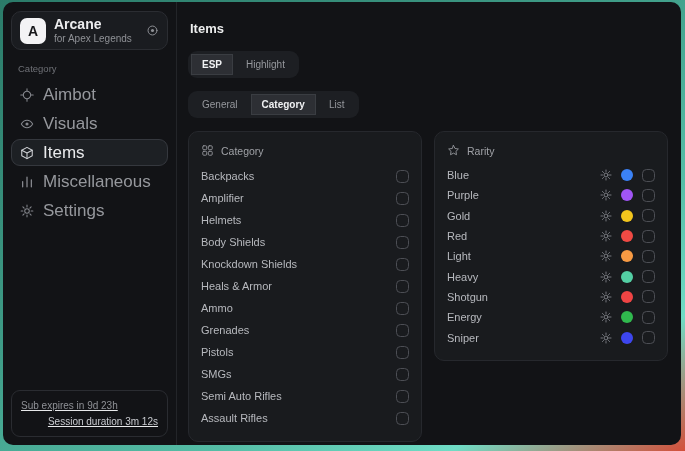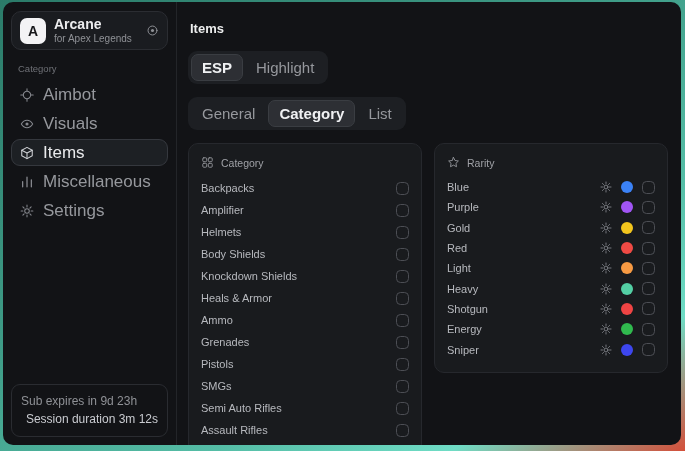--- a/index.html
+++ b/index.html
@@ -39,34 +39,34 @@
     display:flex; align-items:center; gap:9px;
     padding:6px 8px; height:27px; border-radius:9px;
     border:1px solid transparent; color:#96989d; font-size:17px;
     cursor:default;
   }
   .menu-item .mi-icon { display:flex; color:#85878d; }
   .menu-item.active { background:#1d2024; border-color:#35383e; color:#e9eaec; }
   .menu-item.active .mi-icon { color:#cfd1d5; }
   .session-box {
     margin-top:auto; border:1px solid #2a2c31; border-radius:9px;
-    padding:7px 9px; font-size:12px; line-height:1.55;
+    padding:7px 9px; font-size:10px; line-height:1.55;text-decoration:underline;
   }
   .session-line1 { color:#8f9196; }
   .session-line2 { color:#c9cbd0;text-align:right; }
   
   .main { flex:1; padding:12px 13px 0 11px; overflow:hidden; }
   .page-title { font-size:13px; font-weight:700; color:#eceded; margin:7px 0 15px 2px; }
   .seg {
     display:inline-flex; background:#1d1f23; border-radius:9px; padding:3px; gap:2px;
     vertical-align:top;
   }
   .seg-opt {
     font-family:inherit; background:transparent; border:1px solid transparent;
-    color:#96989d; font-size:15px; padding:4px 10px; border-radius:7px; cursor:default;
+    color:#96989d; font-size:10px; padding:4px 10px; border-radius:0; cursor:default;
   }
   .seg-opt.active { background:#2d2f34; border-color:#3a3d42; color:#f0f1f3; font-weight:700; }
   .seg-row { margin-bottom:13px; }
   
   .panels { display:flex; gap:12px; align-items:flex-start; margin-top:13px; }
   .panel {
     width:234px; flex:0 0 234px; background:#191b1e; border:1px solid #26282d;
     border-radius:10px; padding:10px 12px 12px 12px;
   }
   .panel-head { display:flex; align-items:center; gap:7px; color:#9fa1a6; font-size:10.5px; margin:2px 0 8px 0; }

